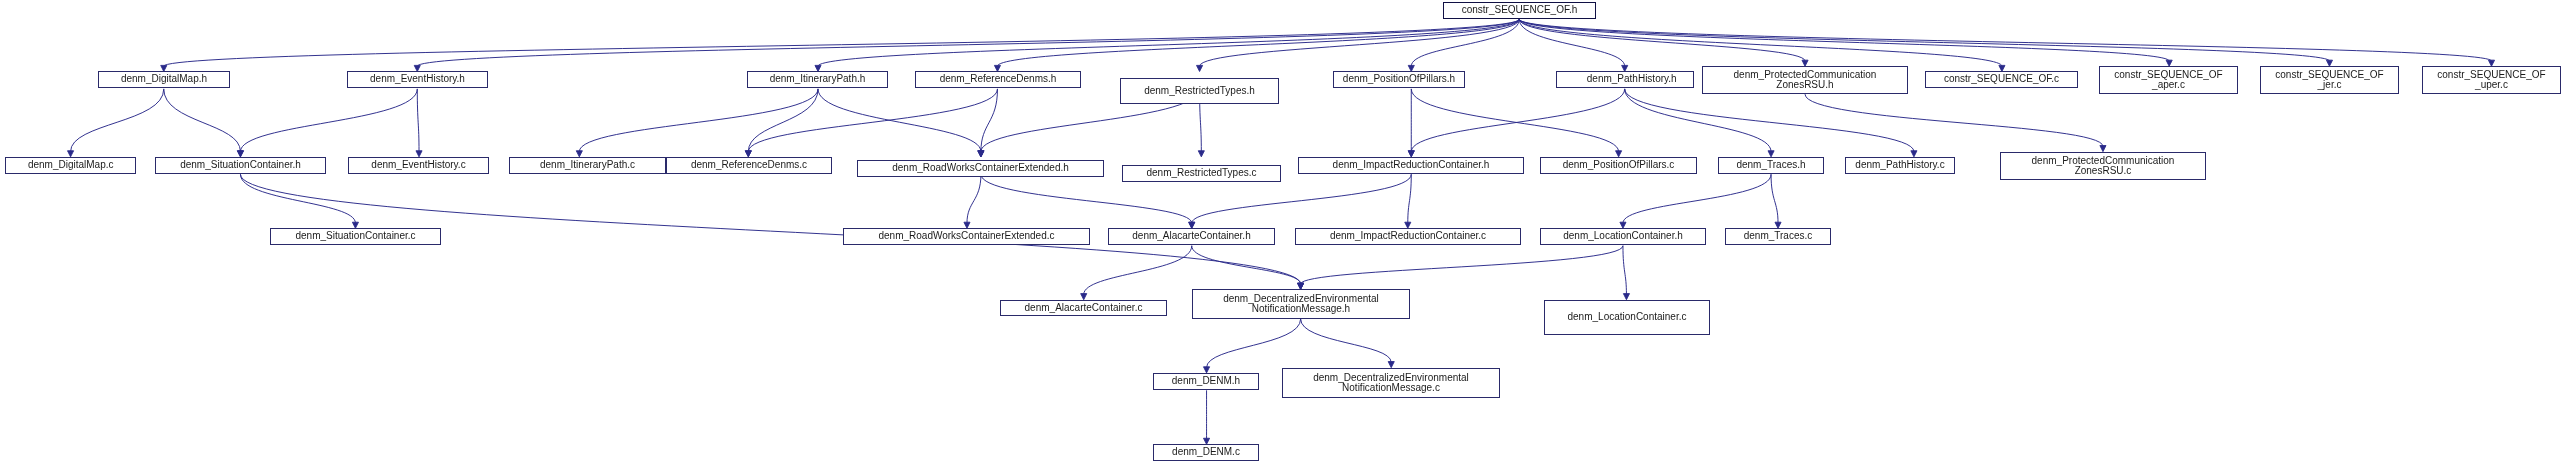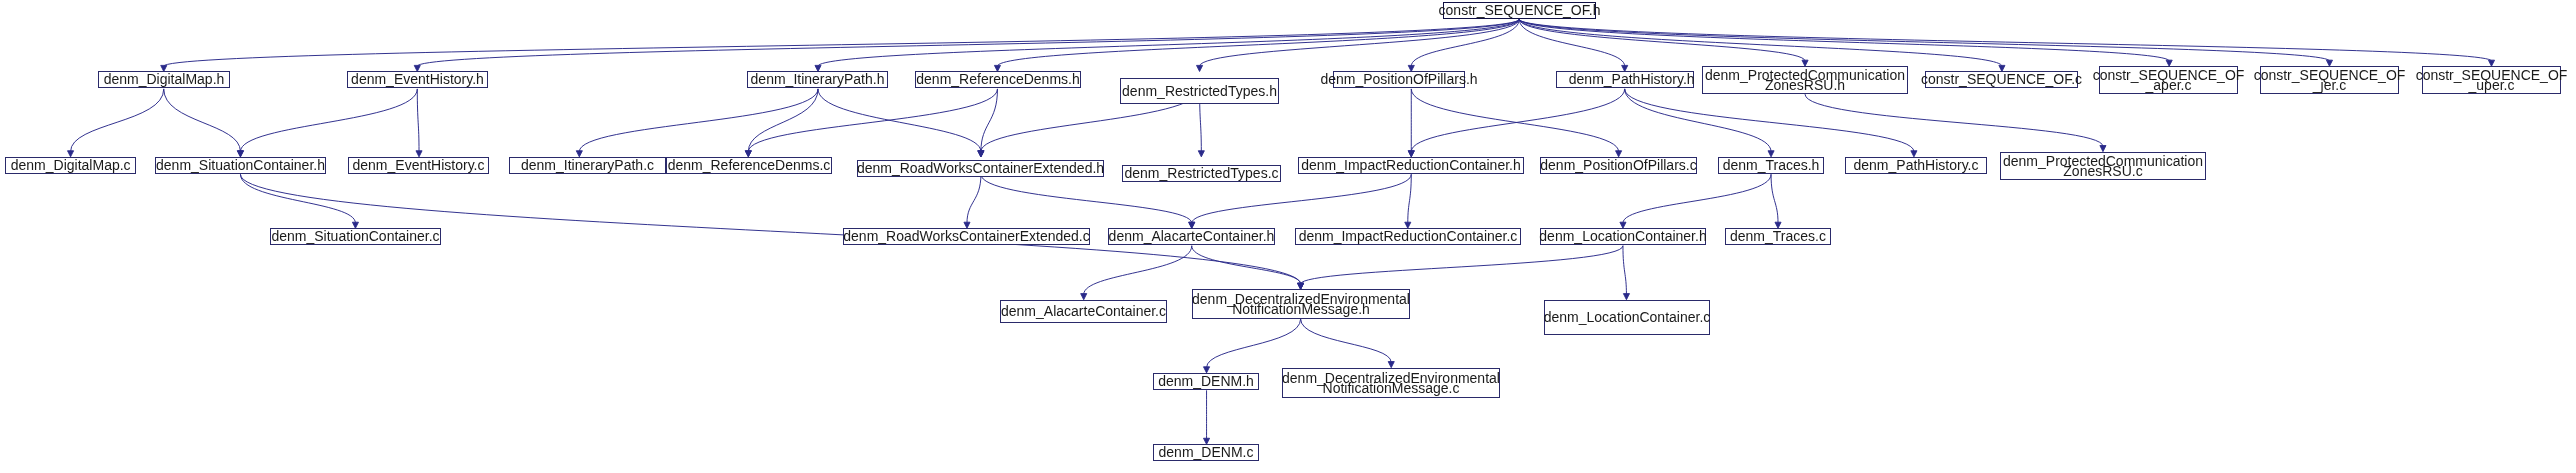--- a/index.html
+++ b/index.html
@@ -1,19 +1,19 @@
 <!DOCTYPE html>
 <html style="font-size:14px"><head>
 <meta charset="utf-8">
 <style>
   html,body{margin:0;padding:0;background:#ffffff;}
   #canvas{position:relative;width:2576px;height:474px;background:#ffffff;
           font-family:"Liberation Sans", sans-serif;}
   .node{position:absolute;box-sizing:border-box;border:0.9px solid #2a2a6a;
-        background:#ffffff;color:#1a1a1a;font-size:14px;line-height:10.5px;
+        background:#ffffff;color:#1a1a1a;font-size:10px;line-height:10.5px;
         display:flex;align-items:center;justify-content:center;text-align:center;
         padding:0.9px 2.6px;white-space:pre-line;}
   .node.root{border-color:#101044;font-weight:normal;}
   svg.edges{position:absolute;left:0;top:0;width:2576px;height:474px;overflow:visible;}
   svg.edges path{fill:none;stroke:#2a2a8a;stroke-width:1.1px;}
   svg.edges polygon{fill:#2a2a8a;stroke:#2a2a8a;stroke-width:1px;}
 </style>
 </head>
 <body>
 
@@ -129,30 +129,30 @@
       <div class="node" style="left: 5.2px; top: 157px; width: 131px; height: 17.4px;">denm_DigitalMap.c</div>
       <div class="node" style="left: 155px; top: 157px; width: 171px; height: 17.4px;">denm_SituationContainer.h</div>
       <div class="node" style="left: 348px; top: 157px; width: 141px; height: 17.4px;">denm_EventHistory.c</div>
       <div class="node" style="left: 509px; top: 157px; width: 157px; height: 17.4px;">denm_ItineraryPath.c</div>
       <div class="node" style="left: 666px; top: 157px; width: 166px; height: 17.4px;">denm_ReferenceDenms.c</div>
       <div class="node" style="left: 857px; top: 160px; width: 247px; height: 17.4px;">denm_RoadWorksContainerExtended.h</div>
       <div class="node" style="left: 1122px; top: 165px; width: 159px; height: 17.4px;">denm_RestrictedTypes.c</div>
       <div class="node" style="left: 1298px; top: 157px; width: 226px; height: 17.4px;">denm_ImpactReductionContainer.h</div>
       <div class="node" style="left: 1540px; top: 157px; width: 157px; height: 17.4px;">denm_PositionOfPillars.c</div>
       <div class="node" style="left: 1718px; top: 157px; width: 106px; height: 17.4px;">denm_Traces.h</div>
-      <div class="node" style="left: 1845px; top: 157px; width: 142px; height: 17.4px;">denm_PathHistory.c</div>
+      <div class="node" style="left: 1845px; top: 157px; width: 110px; height: 17.4px;">denm_PathHistory.c</div>
       <div class="node" style="left: 2000px; top: 152px; width: 206px; height: 28px;">denm_ProtectedCommunication
 ZonesRSU.c</div>
       <div class="node" style="left: 270px; top: 228px; width: 171px; height: 17.4px;">denm_SituationContainer.c</div>
       <div class="node" style="left: 843px; top: 228px; width: 247px; height: 17.4px;">denm_RoadWorksContainerExtended.c</div>
       <div class="node" style="left: 1108px; top: 228px; width: 167px; height: 17.4px;">denm_AlacarteContainer.h</div>
       <div class="node" style="left: 1295px; top: 228px; width: 226px; height: 17.4px;">denm_ImpactReductionContainer.c</div>
       <div class="node" style="left: 1540px; top: 228px; width: 166px; height: 17.4px;">denm_LocationContainer.h</div>
       <div class="node" style="left: 1725px; top: 228px; width: 106px; height: 17.4px;">denm_Traces.c</div>
-      <div class="node" style="left: 1000px; top: 300px; width: 167px; height: 23px; text-align: right;">denm_AlacarteContainer.c</div>
+      <div class="node" style="left: 1000px; top: 300px; width: 167px; height: 16px; text-align: right;">denm_AlacarteContainer.c</div>
       <div class="node" style="left: 1192px; top: 289px; width: 218px; height: 30px;">denm_DecentralizedEnvironmental
 NotificationMessage.h</div>
       <div class="node" style="left: 1544px; top: 300px; width: 166px; height: 35px;">denm_LocationContainer.c</div>
       <div class="node" style="left: 1153px; top: 373px; width: 106px; height: 17.4px;">denm_DENM.h</div>
       <div class="node" style="left: 1282px; top: 368px; width: 218px; height: 30px;">denm_DecentralizedEnvironmental
 NotificationMessage.c</div>
       <div class="node" style="left: 1153px; top: 444px; width: 106px; height: 17.4px;">denm_DENM.c</div>
     </div>
 </div>
 

